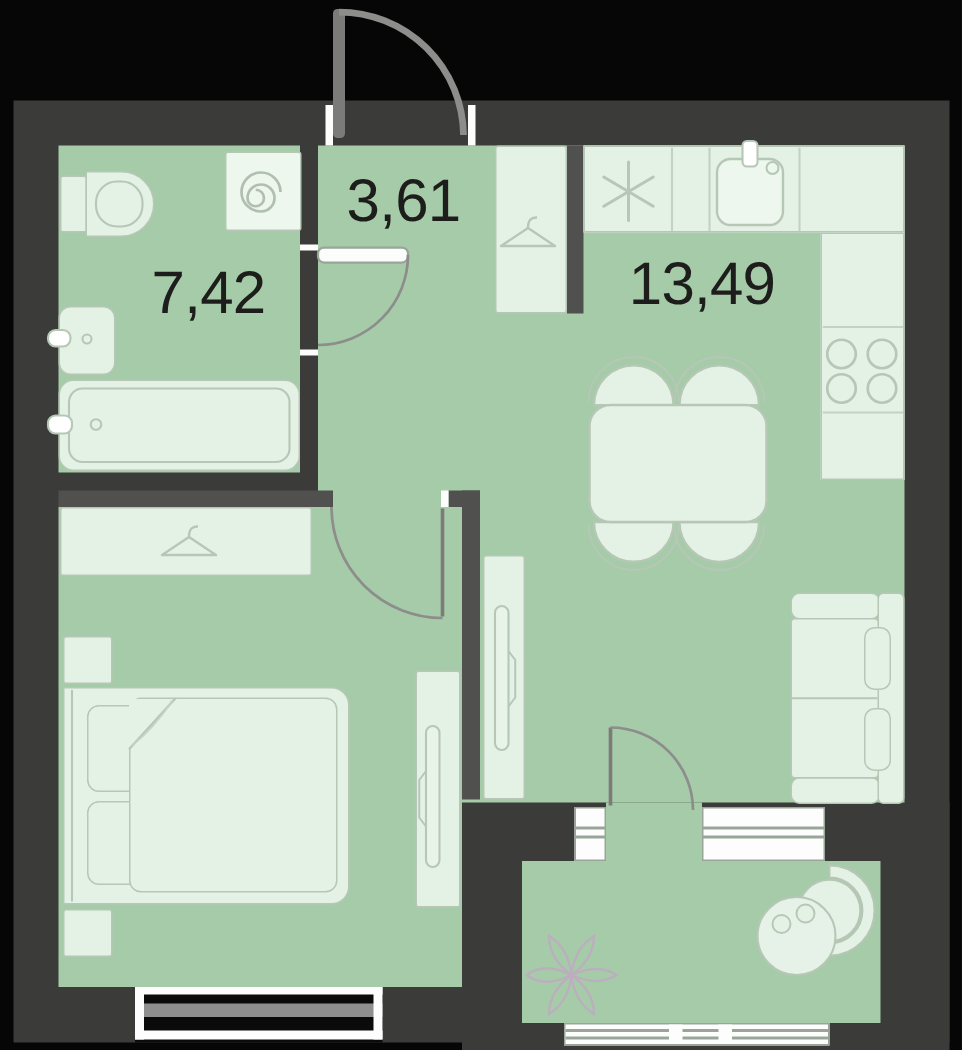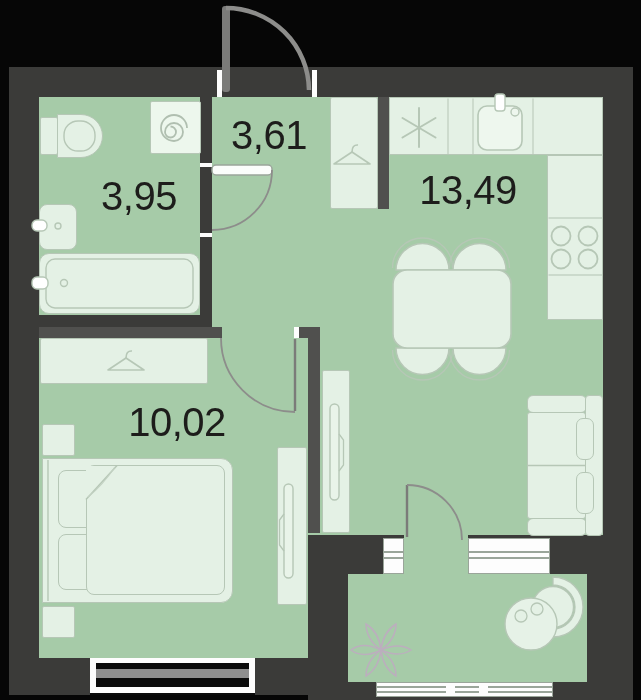--- a/index.html
+++ b/index.html
@@ -85,24 +85,23 @@
   <div class="jamb" style="left:90px;top:687px;width:165px;height:6px;"></div>
   <div class="jamb" style="left:90px;top:658px;width:6px;height:35px;"></div>
   <div class="jamb" style="left:249px;top:658px;width:6px;height:35px;"></div>
 
   <div class="whitebox" style="left:376px;top:682px;width:177px;height:15px;border:1px solid #9aa59a;"></div>
   <div class="rail" style="left:377px;top:686px;width:175px;height:2px;"></div>
   <div class="rail" style="left:377px;top:691px;width:175px;height:2px;"></div>
   <div class="jamb" style="left:446px;top:683px;width:9px;height:13px;"></div>
   <div class="jamb" style="left:479px;top:683px;width:9px;height:13px;"></div>
 
-  <div class="label" style="left:139px;top:196px;">3,95</div>
+  <div class="label" style="left:139px;top:196px;">7,42</div>
   <div class="label" style="left:269px;top:135px;">3,61</div>
   <div class="label" style="left:468px;top:190px;">13,49</div>
-  <div class="label" style="left:177px;top:422px;">10,02</div>
 
   <svg class="overlay" width="641" height="700" viewBox="0 0 641 700">
 
     <rect x="222" y="6" width="8" height="86" rx="3" fill="#7b7b79"></rect>
     <path d="M 226 8 A 83 83 0 0 1 309 90" stroke="#8d8d8b" stroke-width="4.5" fill="none"></path>
 
     <rect x="212" y="165" width="60" height="10" rx="4" fill="#fbfdfb" stroke="#9aa59a" stroke-width="1.5"></rect>
     <path d="M 272 170 A 60 60 0 0 1 212 230" stroke="#8d8d8b" stroke-width="1.8" fill="none"></path>
 
     <line x1="295" y1="339" x2="295" y2="411" stroke="#7b7b79" stroke-width="2.4"></line>

